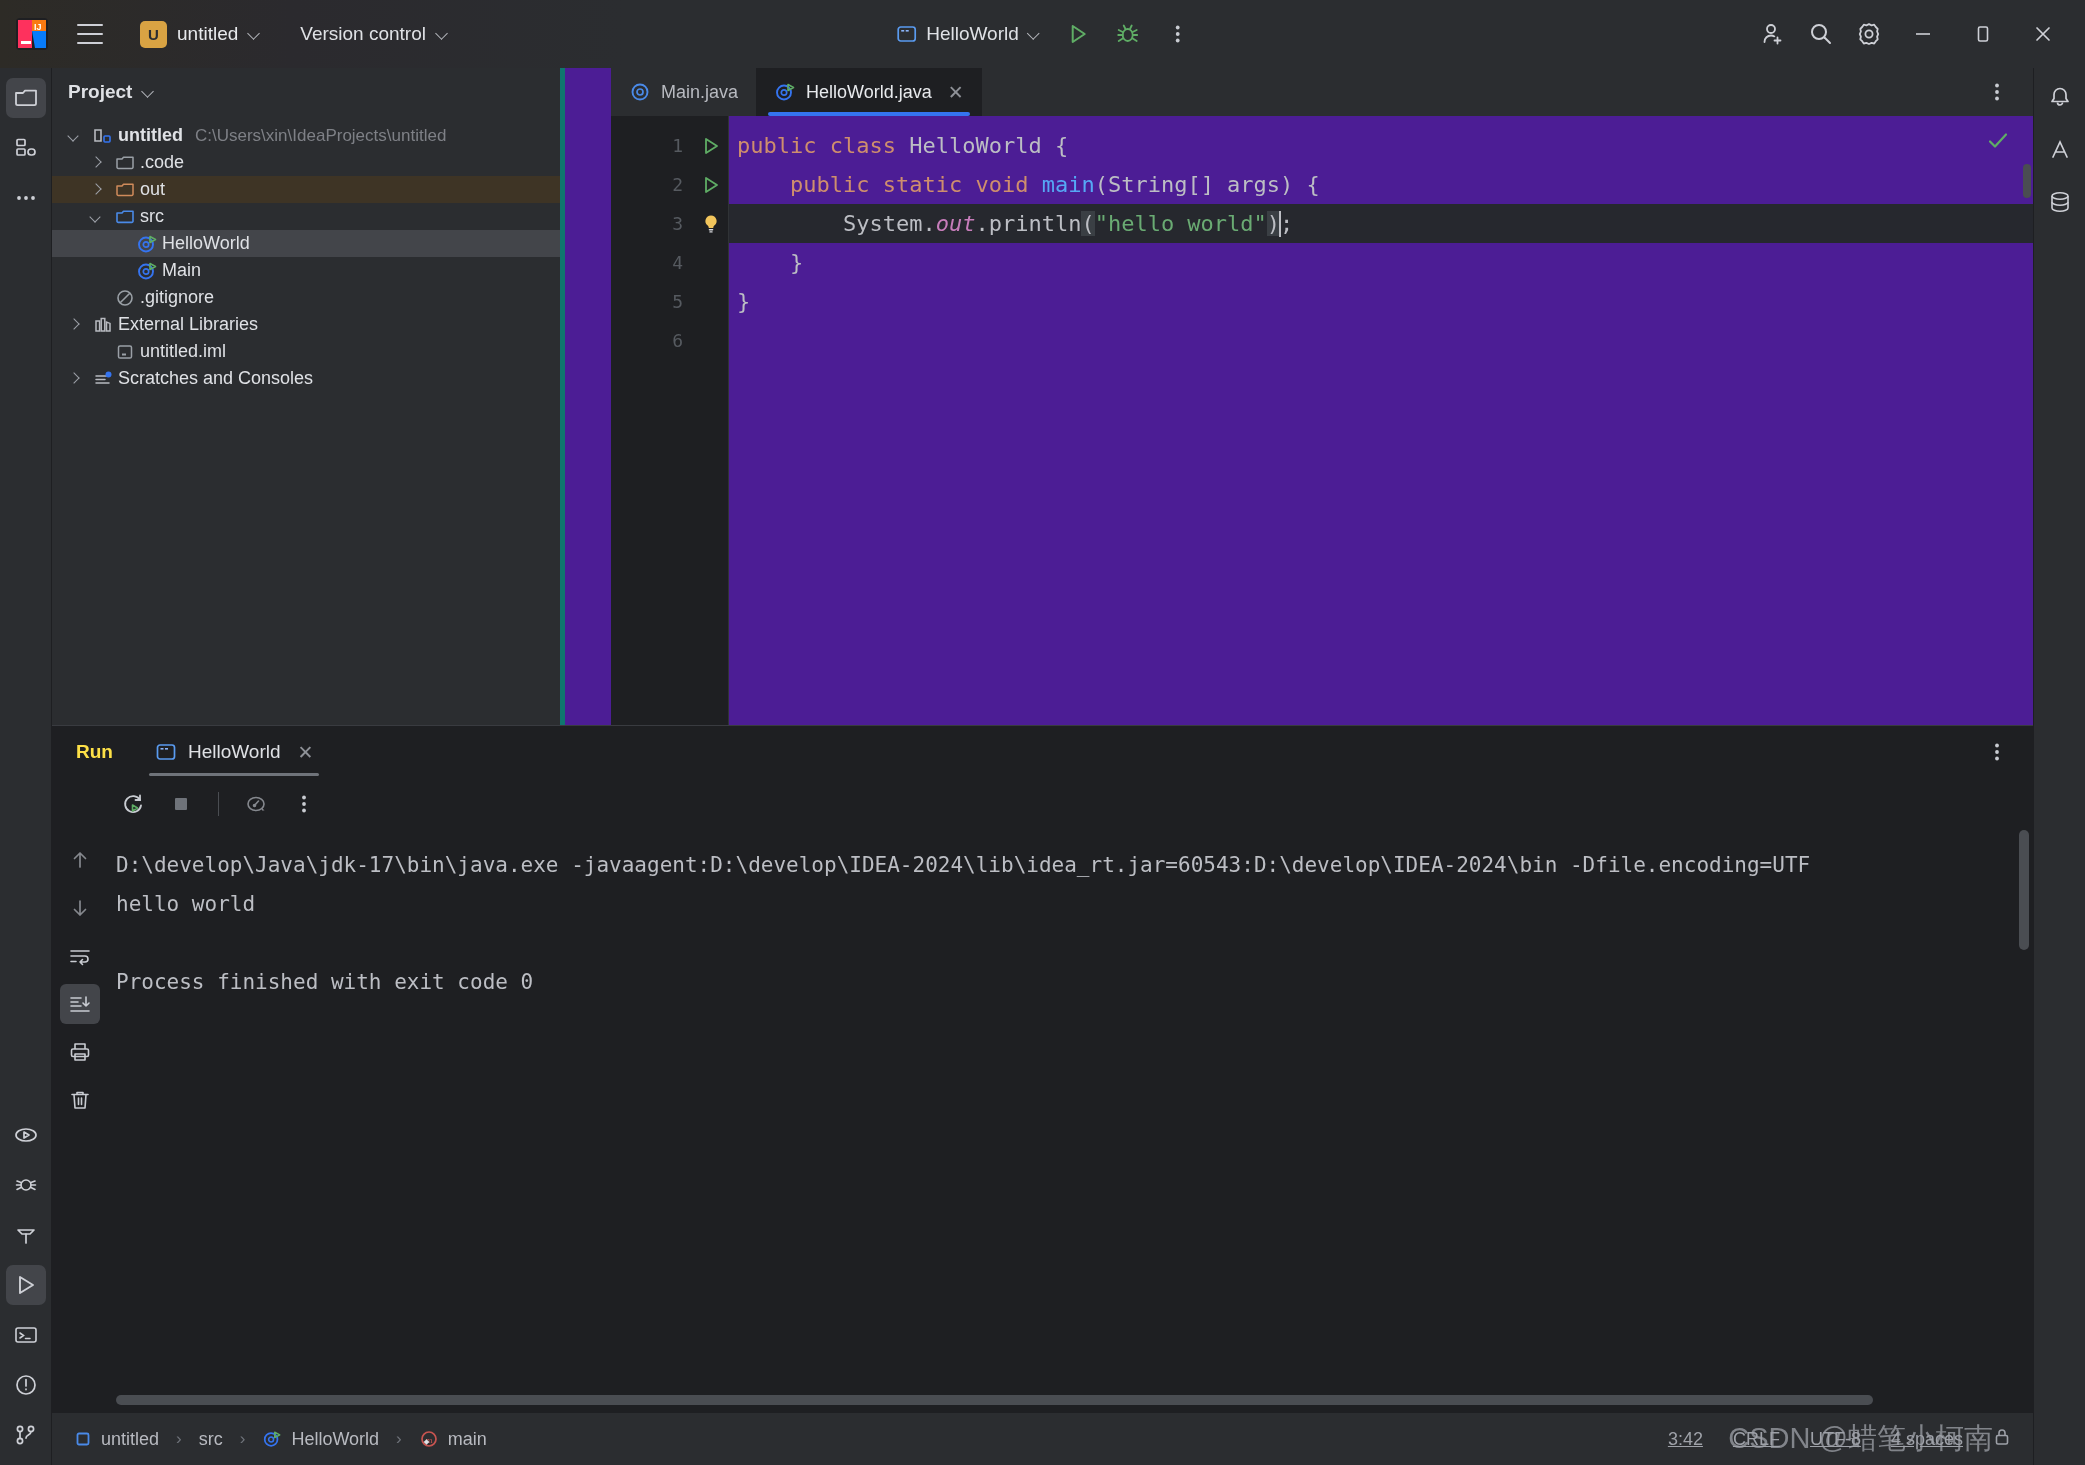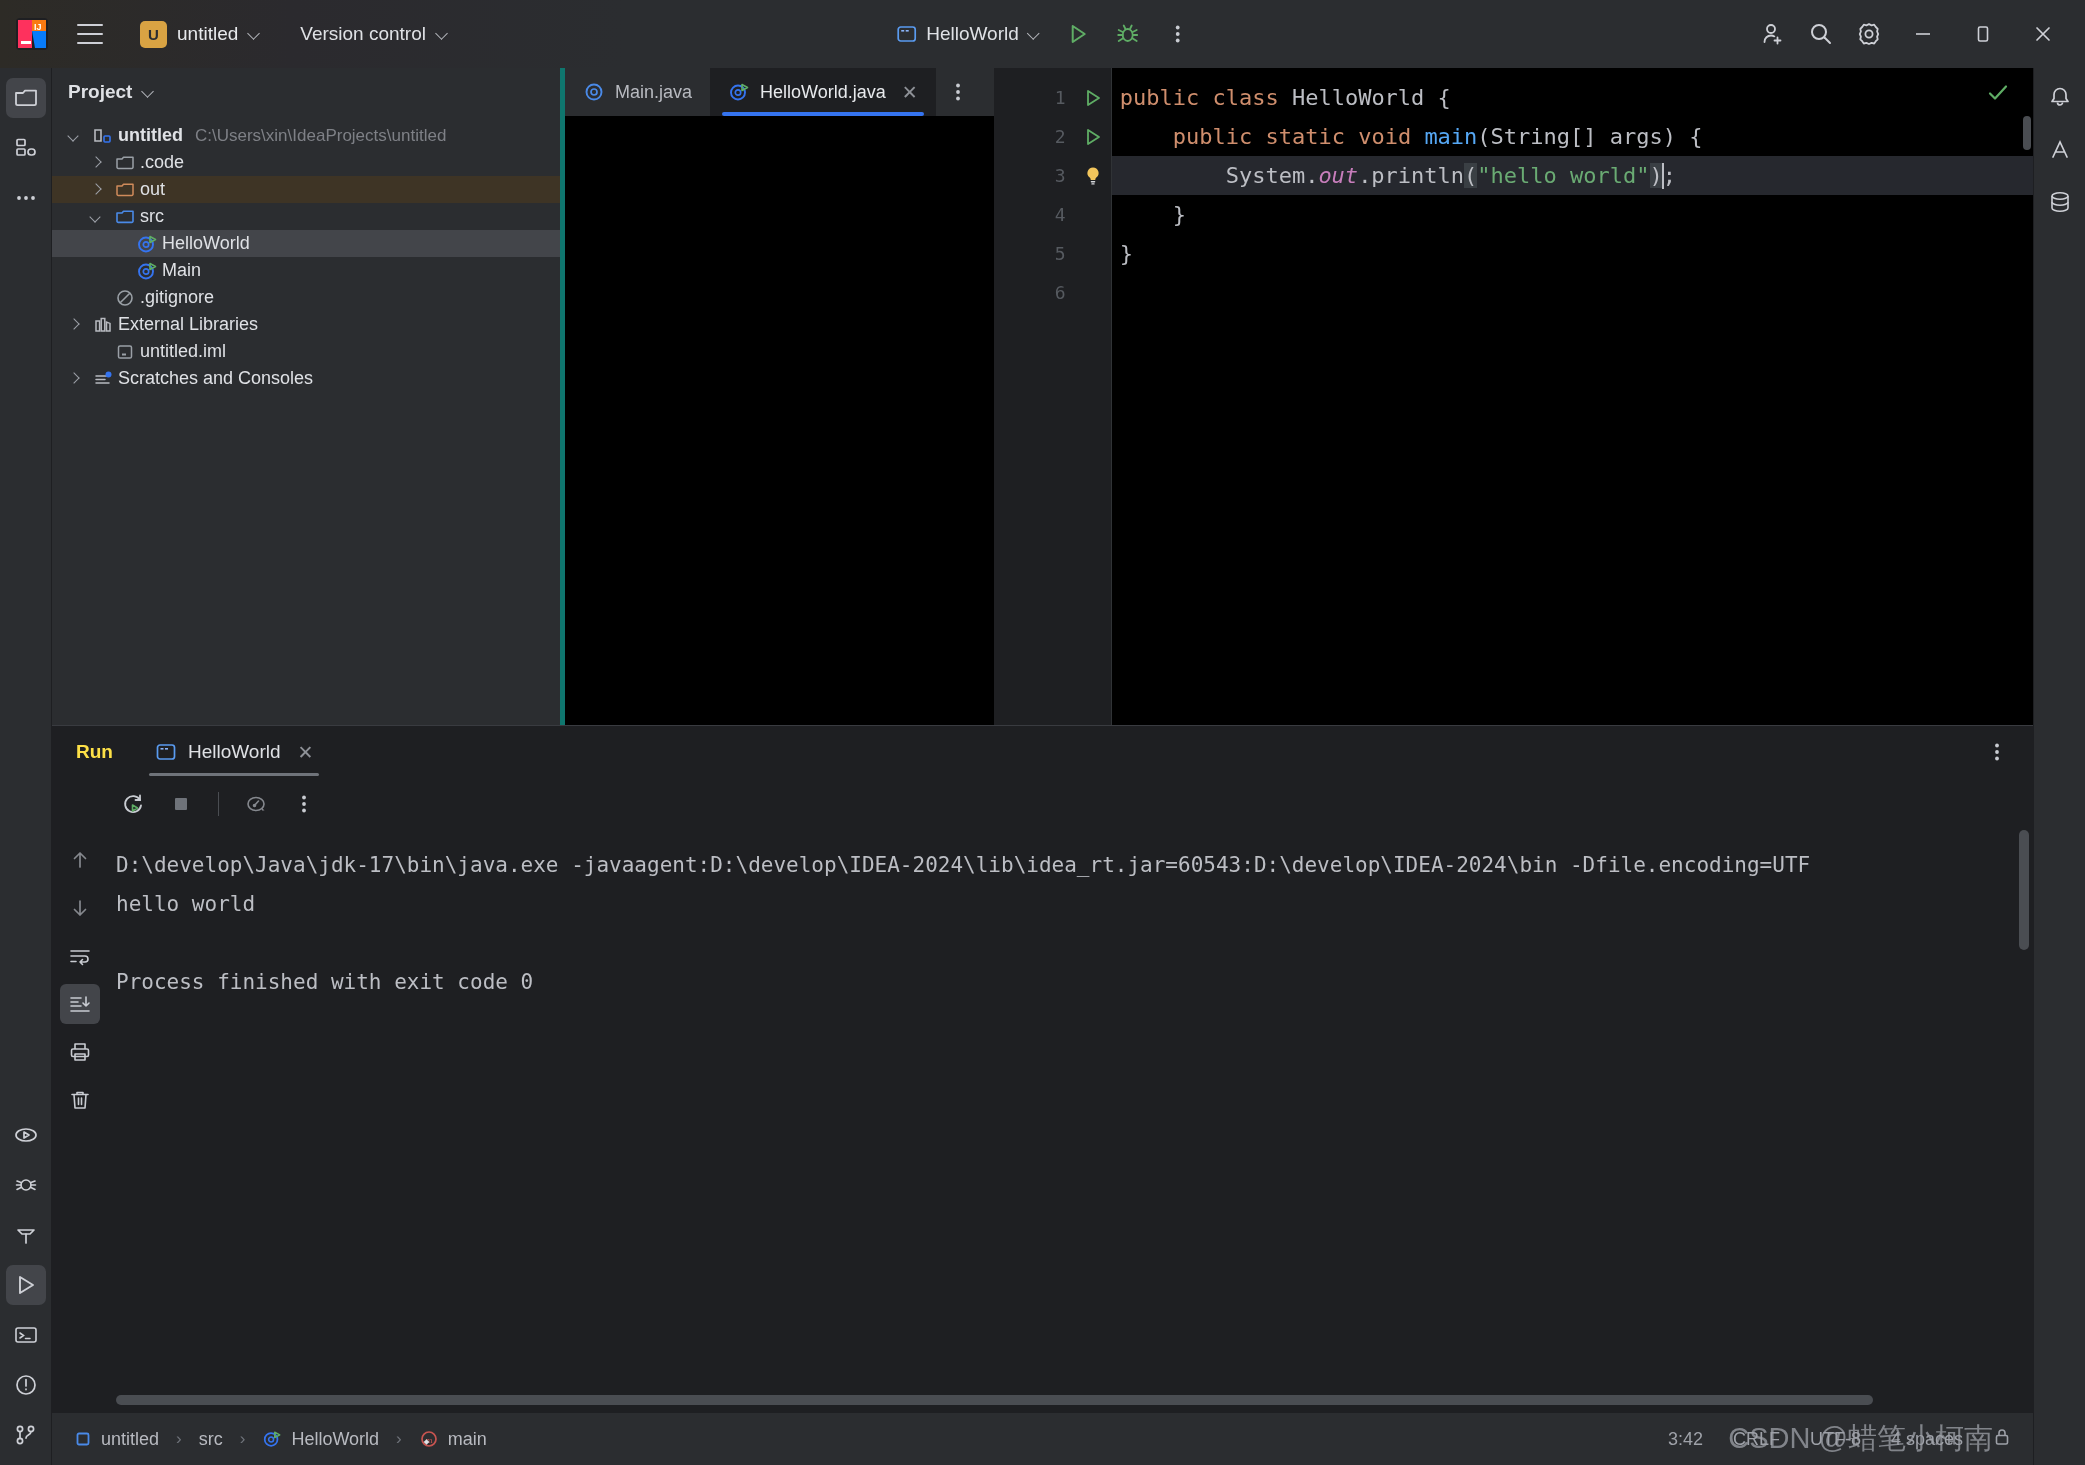--- a/index.html
+++ b/index.html
@@ -78,21 +78,21 @@
     border-right:1.7px solid #9da0a8; border-top:1.7px solid #9da0a8; transform:rotate(45deg);}
   .tw-d::after { content:""; position:absolute; left:0px; top:1px; width:7px; height:7px;
     border-right:1.7px solid #9da0a8; border-bottom:1.7px solid #9da0a8; transform:rotate(45deg);}
   .ticon { width:30px; display:flex; align-items:center; justify-content:center; flex:0 0 30px; }
   .tlabel { color:#dfe1e5; }
   .tlabel.b { font-weight:700; }
   .tpath { color:#7e8086; font-size:17px; margin-left:12px;}
   .ind1 { margin-left:0px; } .ind2{ margin-left:22px;} .ind3{ margin-left:44px;}
 
   
-  .editor { flex:1 1 auto; display:flex; min-width:0; background:#000000; position:relative;}
+  .editor { flex:1 1 auto; display:flex; flex-direction:column; min-width:0; background:#4c1d95; position:relative;padding-left:46px;}
   .etabs { height:48px; display:flex; align-items:stretch; background:#2b2d30; position:relative;}
   .etab { display:flex; align-items:center; gap:10px; padding:0 18px; cursor:pointer; position:relative; font-size:18px; color:#b8bac0;}
   .etab.active { color:#e8eaed; background:#1e1f22;}
   .etab.active::after{ content:""; position:absolute; left:12px; right:12px; bottom:0; height:4px; background:#3574f0; border-radius:2px;}
   .etab .x { margin-left:6px; color:#8e9197; font-size:19px; }
   .etabs-right { margin-left:auto; display:flex; align-items:center; padding-right:14px; }
 
   .code { flex:1 1 auto; display:flex; position:relative; overflow:hidden;}
   .gutter { width:82px; flex:0 0 82px; background:#1e1f22; text-align:right; padding-top:10px;}
   .gline { height:39px; display:flex; align-items:center; justify-content:flex-end; padding-right:10px;
@@ -137,21 +137,21 @@
   }
   .cline2 { height:39px; line-height:39px; }
   .hscroll { position:absolute; left:8px; right:160px; bottom:8px; height:10px; background:#4a4d52; border-radius:5px;}
   .vscroll-run { position:absolute; right:4px; top:0; width:10px; height:120px; background:#4a4d52; border-radius:5px;}
 
   
   .status { height:52px; flex:0 0 52px; display:flex; align-items:center; background:#2b2d30; padding:0 22px; gap:0; position:relative;}
   .bc { display:flex; align-items:center; gap:11px; font-size:18px; color:#b8bac0;}
   .bc .sep { color:#6f737a; margin:0 6px; font-size:17px;}
   .bc .it { display:flex; align-items:center; gap:9px; cursor:pointer;}
-  .status-right { margin-left:auto; display:flex; align-items:center; gap:30px; font-size:18px; color:#9ea1a8;}
+  .status-right { margin-left:auto; display:flex; align-items:center; gap:30px; font-size:18px; color:#9ea1a8;text-decoration:underline;}
   .status-right span { cursor:pointer; }
   .watermark { position:absolute; right:40px; top:50%; transform:translateY(-50%);
     font-size:29px; color:#9ea1a8; opacity:.75; white-space:nowrap; pointer-events:none;
     font-family:"Liberation Sans", sans-serif;}
 
   .notif-rail { width:52px; flex:0 0 52px; background:#2b2d30; display:flex; flex-direction:column; align-items:center; padding-top:10px; gap:12px; border-left:1px solid #1e1f22;}
   .nr-ic { width:40px; height:40px; display:flex; align-items:center; justify-content:center; border-radius:7px; cursor:pointer;}
 
   .vscroll-edit{ position:absolute; right:2px; top:48px; width:8px; height:34px; background:#4a4d52; border-radius:4px;}
 </style>

